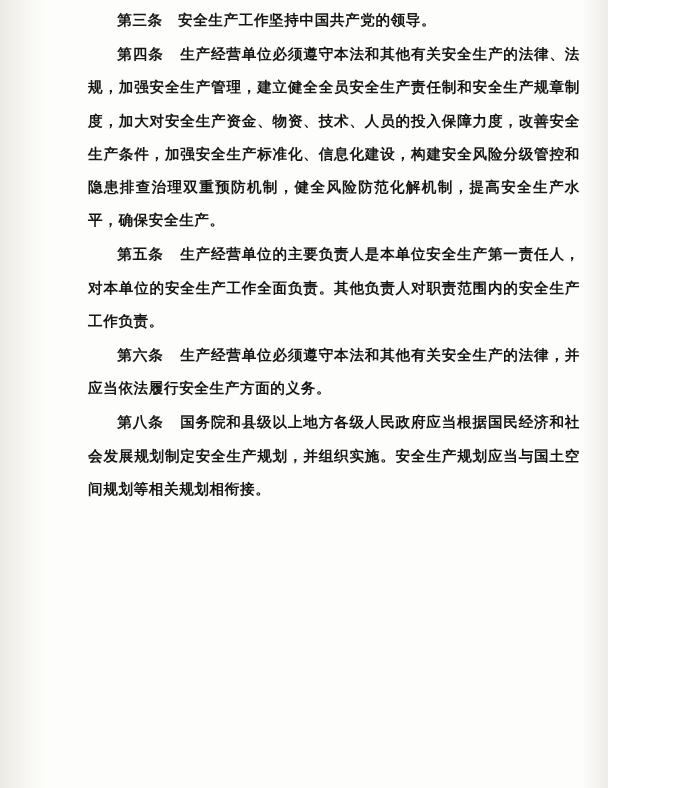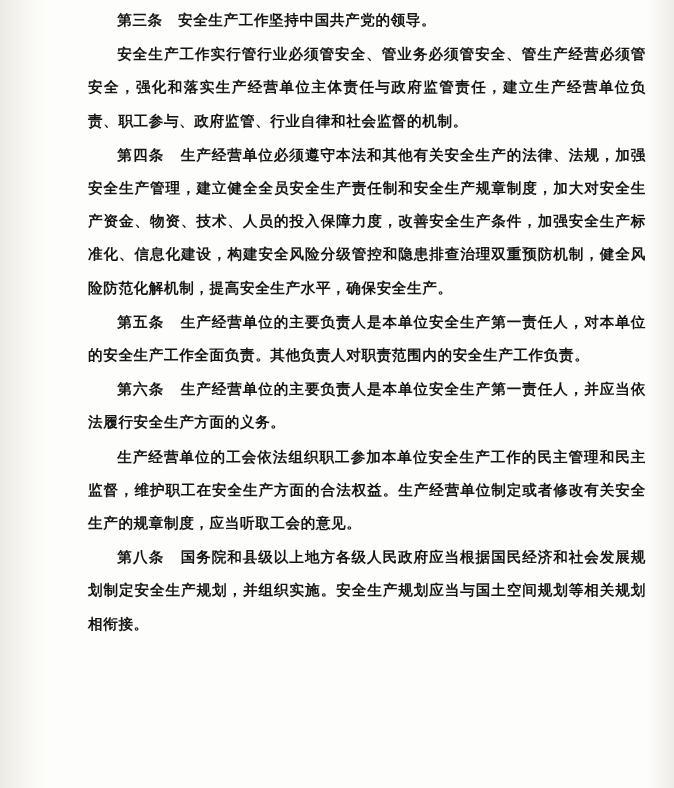--- a/index.html
+++ b/index.html
@@ -9,21 +9,21 @@
   }
   body {
     width: 674px;
     height: 788px;
     overflow: hidden;
     font-family: "Liberation Serif", "DejaVu Serif", serif;
     color: #1a1a1a;
   }
   #page {
     position: relative;
-    width: 674px;
+    width: 608px;
     height: 788px;
     background: #fdfdfb;
     padding: 0;
     box-sizing: border-box;
   }
   
   #page:before {
     content: "";
     position: absolute;
     left: 0; top: 0; bottom: 0;
@@ -64,20 +64,18 @@
     display: inline-block;
     width: 1.1em;
   }
 </style>
 </head>
 <body>
 
 <div id="page">
   <div id="body-text">
       <p class="para"><span>第三条　安全生产工作坚持中国共产党的领导。</span></p>
-      <p class="para"><span>安全生产工作实行管行业必须管安全、管业务必须管安全、管生产经营必须管安全，强化和落实生产经营单位主体责任与政府监管责任，建立生产经营单位负责、职工参与、政府监管、行业自律和社会监督的机制。</span></p>
       <p class="para"><span class="lead">第四条</span><span class="gap"></span><span>生产经营单位必须遵守本法和其他有关安全生产的法律、法规，加强安全生产管理，建立健全全员安全生产责任制和安全生产规章制度，加大对安全生产资金、物资、技术、人员的投入保障力度，改善安全生产条件，加强安全生产标准化、信息化建设，构建安全风险分级管控和隐患排查治理双重预防机制，健全风险防范化解机制，提高安全生产水平，确保安全生产。</span></p>
       <p class="para"><span class="lead">第五条</span><span class="gap"></span><span>生产经营单位的主要负责人是本单位安全生产第一责任人，对本单位的安全生产工作全面负责。其他负责人对职责范围内的安全生产工作负责。</span></p>
-      <p class="para"><span class="lead">第六条</span><span class="gap"></span><span>生产经营单位的主要负责人是本单位安全生产第一责任人，并应当依法履行安全生产方面的义务。</span></p>
-      <p class="para"><span>生产经营单位的工会依法组织职工参加本单位安全生产工作的民主管理和民主监督，维护职工在安全生产方面的合法权益。生产经营单位制定或者修改有关安全生产的规章制度，应当听取工会的意见。</span></p>
+      <p class="para"><span class="lead">第六条</span><span class="gap"></span><span>生产经营单位必须遵守本法和其他有关安全生产的法律，并应当依法履行安全生产方面的义务。</span></p>
       <p class="para"><span class="lead">第八条</span><span class="gap"></span><span>国务院和县级以上地方各级人民政府应当根据国民经济和社会发展规划制定安全生产规划，并组织实施。安全生产规划应当与国土空间规划等相关规划相衔接。</span></p>
     </div>
 </div>
 
 </body></html>

